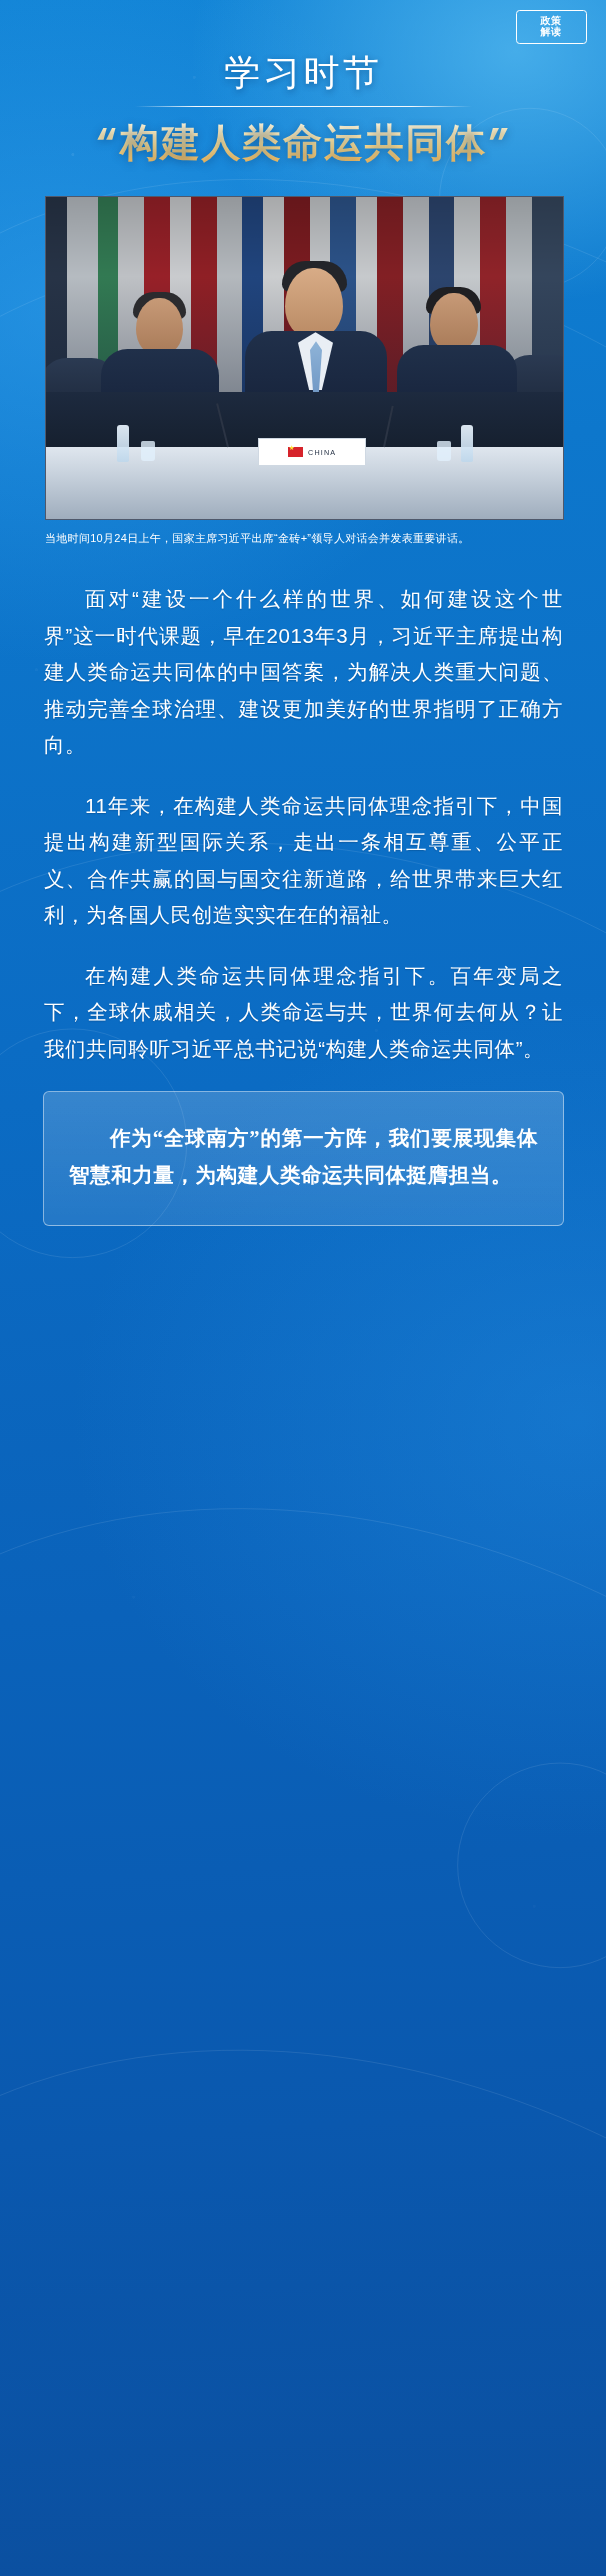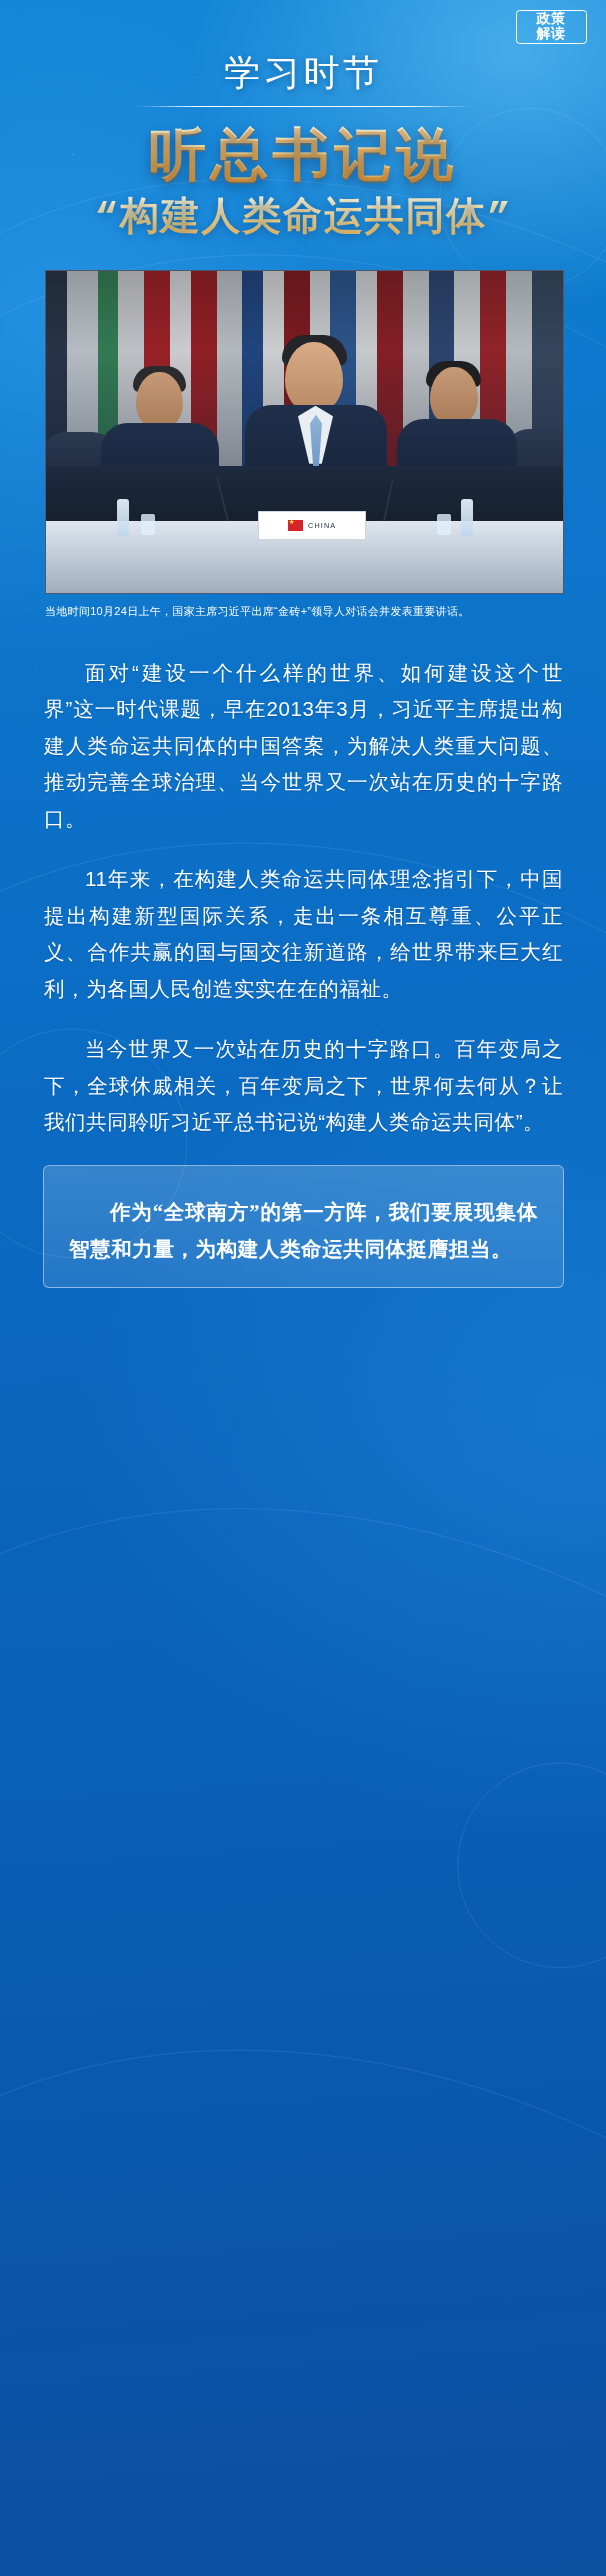--- a/index.html
+++ b/index.html
@@ -61,21 +61,21 @@
     border-radius: 3.6px;
     display: flex;
     align-items: center;
     justify-content: center;
     box-sizing: border-box;
   }
   .logo-text {
     color: #ffffff;
     font-family: "Liberation Serif", serif;
     font-weight: 700;
-    font-size: 14px;
+    font-size: 10px;
     letter-spacing: 0.6px;
     line-height: 1.05;
     text-align: center;
   }
 
   
   .headline {
     position: relative;
     text-align: center;
     padding-top: 1.2px;
@@ -299,21 +299,21 @@
     text-shadow: 0 0.6px 1.2px rgba(0,30,70,0.25);
   }
 
   
   .quote-card {
     width: 521px;
     margin: 20.5px auto 0 auto;
     background: linear-gradient(180deg, rgba(255,255,255,0.18) 0%, rgba(255,255,255,0.10) 100%);
     border: 0.6px solid rgba(255,255,255,0.45);
     border-radius: 6px;
-    padding: 28px 25px 20px 25px;
+    padding: 28px 25px 31px 25px;
     box-sizing: border-box;
   }
   .quote-text {
     color: #ffffff;
     font-family: "Liberation Serif", serif;
     font-weight: 700;
     font-size: 20.5px;
     line-height: 1.8;
     letter-spacing: 0.6px;
     text-indent: 2em;
@@ -341,21 +341,20 @@
 
   <div class="logo-wrap">
     <div class="logo">
       <div class="logo-text">政策<br>解读</div>
     </div>
   </div>
 
   <div class="headline">
     <div class="kicker">学习时节</div>
     <div class="kicker-rule"></div>
-    <div class="title-main">听总书记说</div>
     <div class="title-sub">“构建人类命运共同体”</div>
   </div>
 
   <div class="photo-wrap">
     <div class="photo">
       <div class="ph-flags"></div>
       <div class="ph-flags-shade"></div>
 
       <div class="ph-suit ph-far-left-suit"></div>
       <div class="ph-suit ph-far-right-suit"></div>
@@ -386,23 +385,23 @@
 
       <div class="ph-nameplate">
         <span class="ph-flagicon"></span>
         <span>CHINA</span>
       </div>
     </div>
     <div class="caption">当地时间10月24日上午，国家主席习近平出席“金砖+”领导人对话会并发表重要讲话。</div>
   </div>
 
   <div class="body-wrap">
-    <p class="para">面对“建设一个什么样的世界、如何建设这个世界”这一时代课题，早在2013年3月，习近平主席提出构建人类命运共同体的中国答案，为解决人类重大问题、推动完善全球治理、当今世界又一次站在历史的十字路口。</p>
+    <p class="para">面对“建设一个什么样的世界、如何建设这个世界”这一时代课题，早在2013年3月，习近平主席提出构建人类命运共同体的中国答案，为解决人类重大问题、推动完善全球治理、建设更加美好的世界指明了正确方向。</p>
     <p class="para">11年来，在构建人类命运共同体理念指引下，中国提出构建新型国际关系，走出一条相互尊重、公平正义、合作共赢的国与国交往新道路，给世界带来巨大红利，为各国人民创造实实在在的福祉。</p>
-    <p class="para">当今世界又一次站在历史的十字路口。百年变局之下，全球休戚相关，百年变局之下，世界何去何从？让我们共同聆听习近平总书记说“构建人类命运共同体”。</p>
+    <p class="para">在构建人类命运共同体理念指引下。百年变局之下，全球休戚相关，人类命运与共，世界何去何从？让我们共同聆听习近平总书记说“构建人类命运共同体”。</p>
   </div>
 
   <div class="quote-card">
     <div class="quote-text">作为“全球南方”的第一方阵，我们要展现集体智慧和力量，为构建人类命运共同体挺膺担当。</div>
   </div>
 
   <div class="page-bottom-pad"></div>
 </div>
 
 

